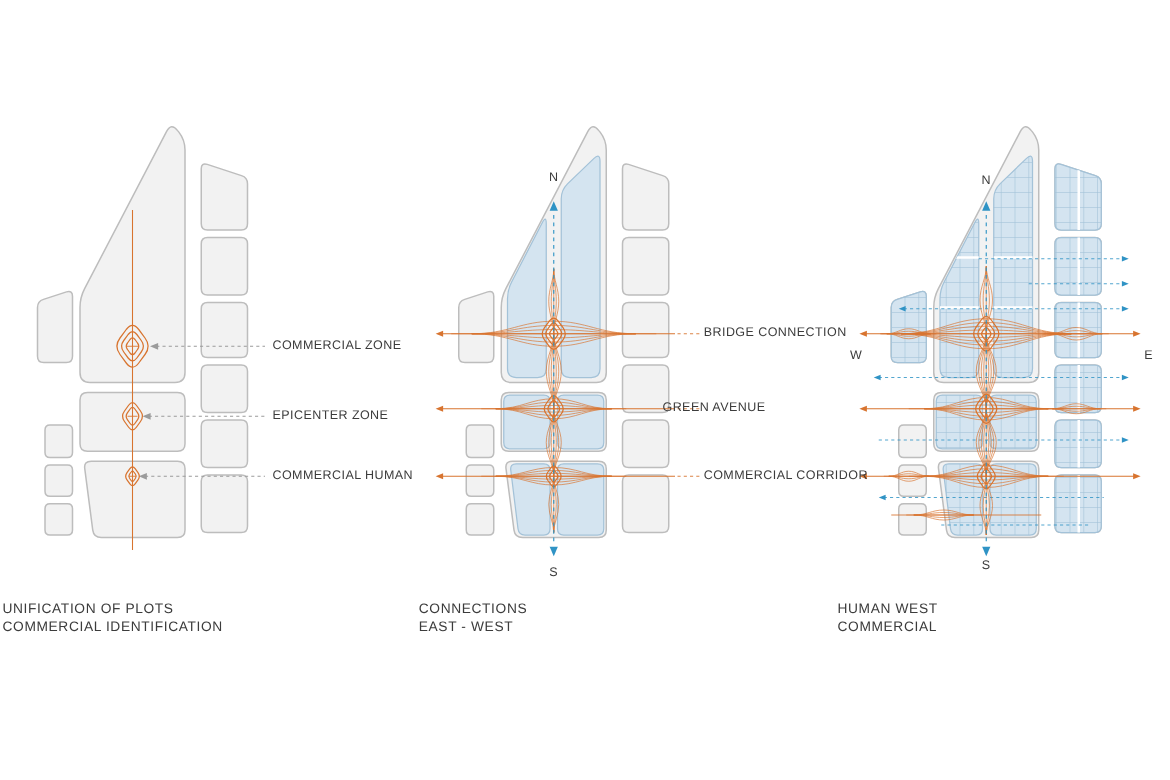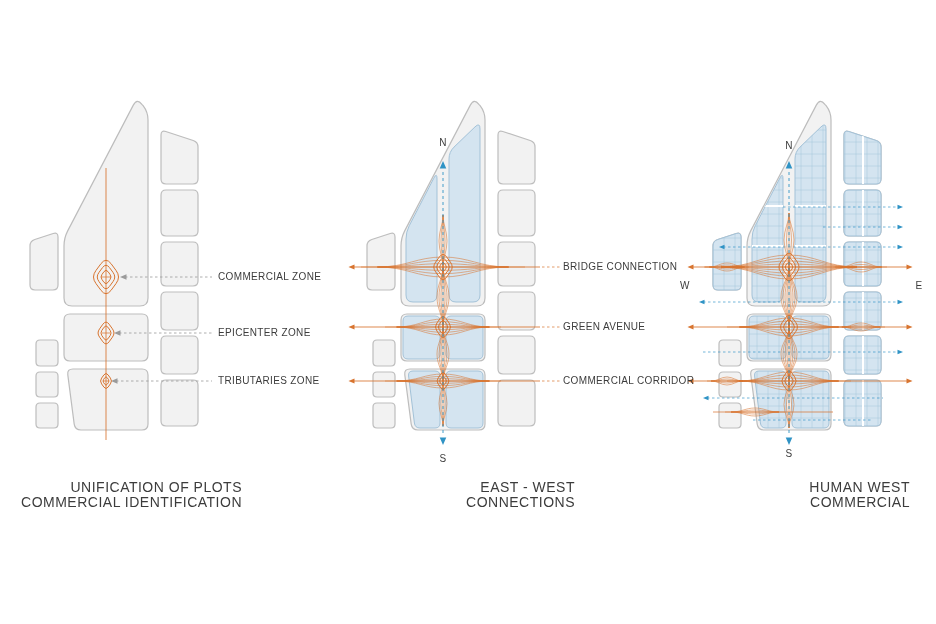--- a/index.html
+++ b/index.html
@@ -41,22 +41,22 @@
     position:absolute;transform:translateY(-50%);
     font-size:10px;letter-spacing:.35px;color:var(--text,#3c3c3c);
     white-space:nowrap;line-height:10px;
   }
   .compass{
     position:absolute;transform:translate(-50%,-50%);
     font-size:10px;letter-spacing:.4px;color:var(--text,#3c3c3c);
     white-space:nowrap;
   }
   .caption{
-    position:absolute;width:240px;text-align:right;
-    font-size:14px;letter-spacing:.5px;color:var(--text,#3c3c3c);
+    position:absolute;width:240px;text-align:left;
+    font-size:11px;letter-spacing:.5px;color:var(--text,#3c3c3c);
     line-height:14.5px;
   }
 </style>
 </head>
 <body>
 
 <div class="stage">
 
 <svg width="936" height="624" viewBox="0 0 936 624">
   <defs>
@@ -285,40 +285,40 @@
     </g>
 
     <line class="blue-dash" x1="106" y1="172" x2="106" y2="434"></line>
     <polygon class="blue-arrow" points="106,161 102.7,168.6 109.3,168.6"></polygon>
     <polygon class="blue-arrow" points="106,445 102.7,437.4 109.3,437.4"></polygon>
   </g>
 </svg>
 
 <div class="lbl" style="left:218px;top:277px">COMMERCIAL ZONE</div>
 <div class="lbl" style="left:218px;top:333px">EPICENTER ZONE</div>
-<div class="lbl" style="left:218px;top:381px">TRIBUTARIES ZONE</div>
+<div class="lbl" style="left:218px;top:381px">COMMERCIAL HUMAN</div>
 
 <div class="compass" style="left:443px;top:142px">N</div>
 <div class="compass" style="left:443px;top:458px">S</div>
 
 <div class="lbl" style="left:563px;top:267px">BRIDGE CONNECTION</div>
-<div class="lbl" style="left:563px;top:327px">GREEN AVENUE</div>
+<div class="lbl" style="left:530px;top:327px">GREEN AVENUE</div>
 <div class="lbl" style="left:563px;top:381px">COMMERCIAL CORRIDOR</div>
 
 <div class="compass" style="left:789px;top:145px">N</div>
 <div class="compass" style="left:789px;top:453px">S</div>
 <div class="compass" style="left:685px;top:285px">W</div>
 <div class="compass" style="left:919px;top:285px">E</div>
 
 <div class="caption" style="left:2px;top:480px">
   <div>UNIFICATION OF PLOTS</div>
   <div>COMMERCIAL IDENTIFICATION</div>
 </div>
 <div class="caption" style="left:335px;top:480px">
+  <div>CONNECTIONS</div>
   <div>EAST - WEST</div>
-  <div>CONNECTIONS</div>
 </div>
 <div class="caption" style="left:670px;top:480px">
   <div>HUMAN WEST</div>
   <div>COMMERCIAL</div>
 </div>
 
 </div>
 
 </body></html>

